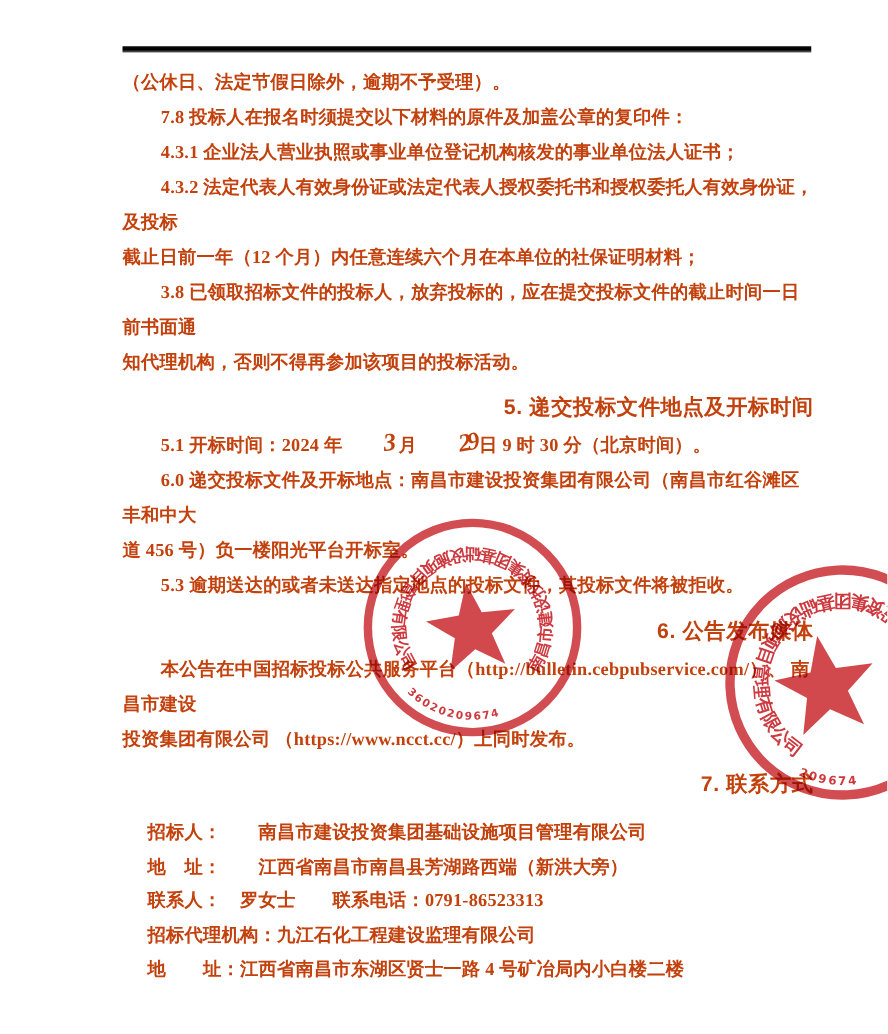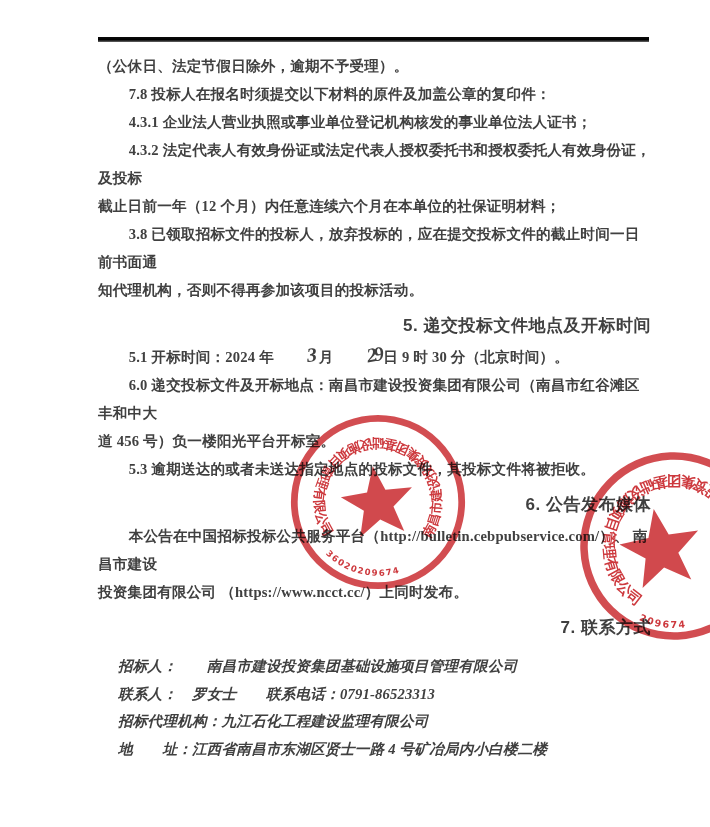--- a/index.html
+++ b/index.html
@@ -1,37 +1,37 @@
 <!DOCTYPE html>
 <html style="--seal-color: #c9282d;"><head>
 <meta charset="utf-8">
 <style>
   html,body{margin:0;padding:0;background:#ffffff;}
   .page{
     position:relative;width:710px;height:827px;background:#ffffff;overflow:hidden;
-    font-family:"Liberation Serif","DejaVu Serif",serif;color:#404040;
+    font-family:"Liberation Serif","DejaVu Serif",serif;color:#c2410c;
   }
   .scan-line{
     position:absolute;left:98px;top:37px;width:551px;height:5px;
     background:linear-gradient(180deg,#0b0b0b 0%,#000 55%,#6a6a6a 100%);
   }
   .content{position:absolute;left:98px;top:52px;width:553px;}
   .body{margin:0;font-size:14.6px;line-height:28px;font-weight:600;letter-spacing:.2px;}
   .indent{text-indent:2.1em;}
   .heading{
     margin:7px 0 2px;font-size:17px;line-height:30px;font-weight:800;
     font-family:"Liberation Sans","DejaVu Sans",sans-serif;letter-spacing:.5px;text-align:right;
   }
   .hand{
     display:inline-block;font-style:italic;font-weight:700;font-size:20px;line-height:1;
     transform:rotate(-6deg) translateY(1px);margin:0 2px;
   }
   .hand-day{letter-spacing:-3px;transform:rotate(-10deg) translateY(2px);margin-right:3px;}
   .contacts{margin-top:10px;padding-left:20px;}
-  .contacts .body{line-height:27.5px;font-style:italic;}
+  .contacts .body{line-height:27.5px;}
   .seal{position:absolute;mix-blend-mode:multiply;opacity:.92;}
   .seal-main{left:288px;top:412px;}
   .seal-side{left:574px;top:446px;}
   .seal-ring{fill:none;stroke:var(--seal-color,#c9282d);stroke-width:7.5px;opacity:.9;}
   .seal-star{fill:var(--seal-color,#c9282d);opacity:.92;}
   .seal-text{fill:var(--seal-color,#c9282d);font-size:14.5px;font-weight:700;
     font-family:"Liberation Serif","DejaVu Serif",serif;}
   .seal-num{fill:var(--seal-color,#c9282d);font-size:9.5px;font-weight:700;letter-spacing:1.6px;
     font-family:"DejaVu Sans","Liberation Sans",sans-serif;}
 </style>
@@ -57,20 +57,21 @@
     <p class="body">道 456 号）负一楼阳光平台开标室。</p>
     <p class="body indent">5.3 逾期送达的或者未送达指定地点的投标文件，其投标文件将被拒收。</p>
 
     <h2 class="heading">6. 公告发布媒体</h2>
     <p class="body indent">本公告在中国招标投标公共服务平台（http://bulletin.cebpubservice.com/）、 南昌市建设</p>
     <p class="body">投资集团有限公司 （https://www.ncct.cc/）上同时发布。</p>
 
     <h2 class="heading">7. 联系方式</h2>
     <div class="contacts">
       <p class="body">招标人：　　南昌市建设投资集团基础设施项目管理有限公司</p>
+      <p class="body">地　址：　　江西省南昌市南昌县芳湖路西端（新洪大旁）</p>
       <p class="body">联系人：　罗女士　　联系电话：0791-86523313</p>
       <p class="body">招标代理机构：九江石化工程建设监理有限公司</p>
       <p class="body">地　　址：江西省南昌市东湖区贤士一路 4 号矿冶局内小白楼二楼</p>
     </div>
   </div>
 
   <svg class="seal seal-main" width="180" height="180" viewBox="0 0 200 200">
     <defs>
       <path id="sealA-ring" d="M 157.3,140.2 A 70,70 0 1 0 42.7,140.2"></path>
       <path id="sealA-num" d="M 32.8,147.0 A 82,82 0 0 0 167.2,147.0"></path>

